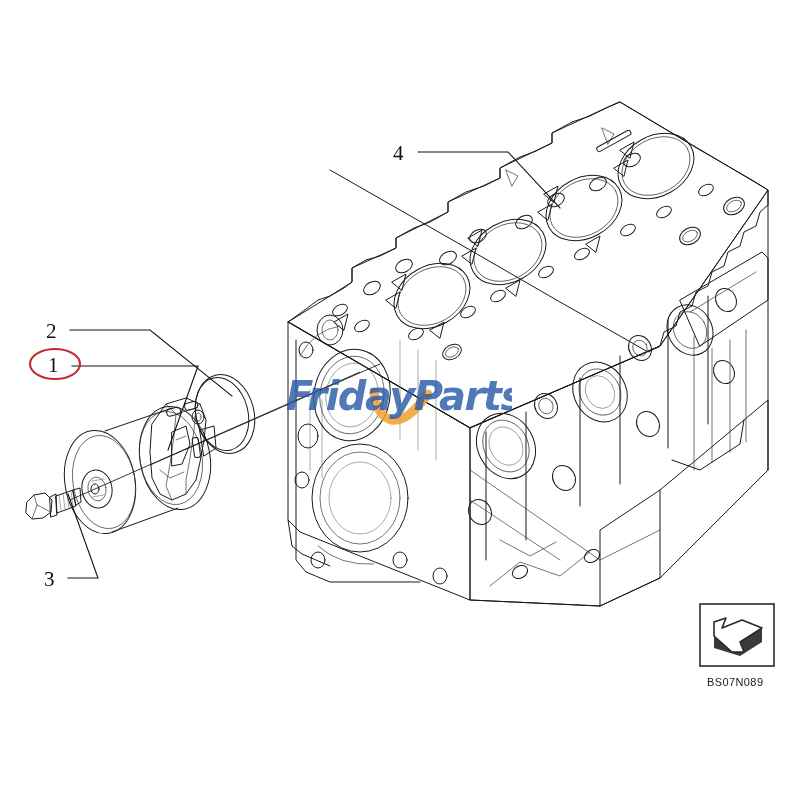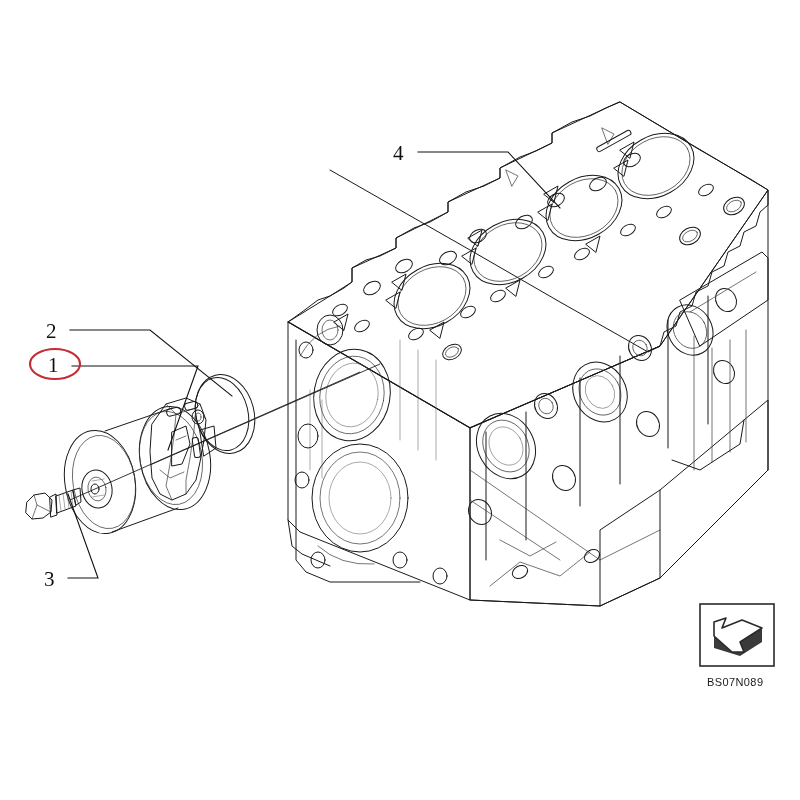--- a/index.html
+++ b/index.html
@@ -301,14 +301,22 @@
     <g>
       <rect class="icon-box" x="700" y="604" width="74" height="62"></rect>
       <g>
         <path class="icon-arrow-dark" d="M714 648 L714 636 L742 620 L762 628 L762 642 L740 656 Z"></path>
         <path class="icon-arrow-light" d="M714 636 L714 622 L726 618 L722 628 L742 620 L762 628 L740 642 L744 652 L732 652 Z"></path>
       </g>
       <text class="code-text" x="707" y="686">BS07N089</text>
     </g>
   </svg>
 
+  <div id="watermark">
+    <svg viewBox="0 0 230 62">
+      <g>
+        <path d="M92 24 C94 40 100 50 110 52 C122 54 134 42 146 26" fill="none" stroke="#F0A030" stroke-width="9" stroke-linecap="round" opacity="0.85"></path>
+      </g>
+      <text class="wm-text" x="4" y="42" fill="#2B5BA8" opacity="0.82">FridayParts</text>
+    </svg>
+  </div>
 
 </div>
 
 </body></html>

